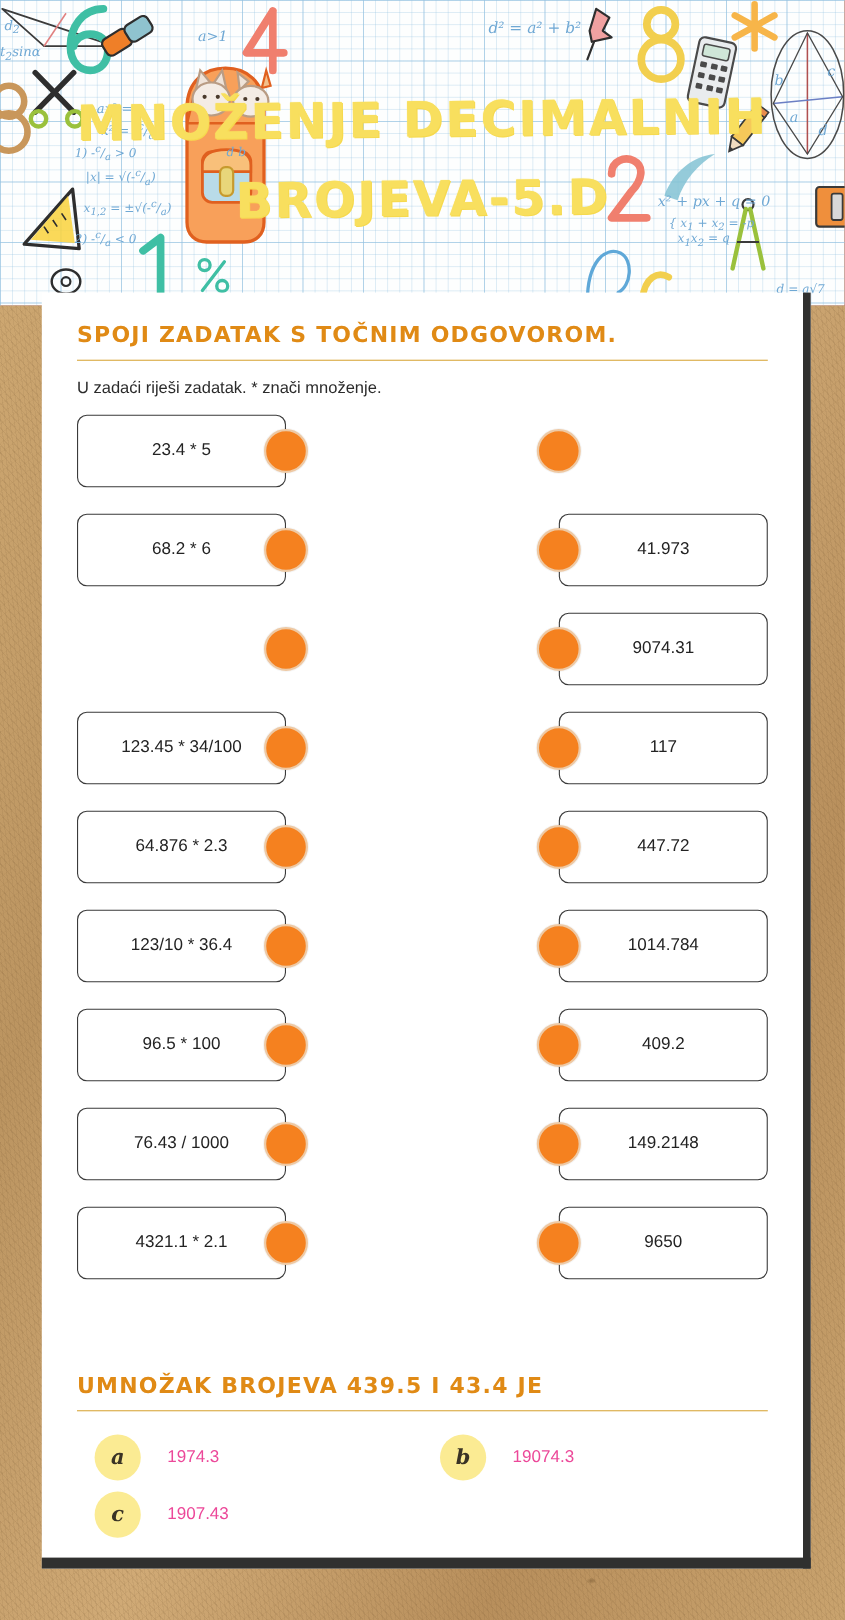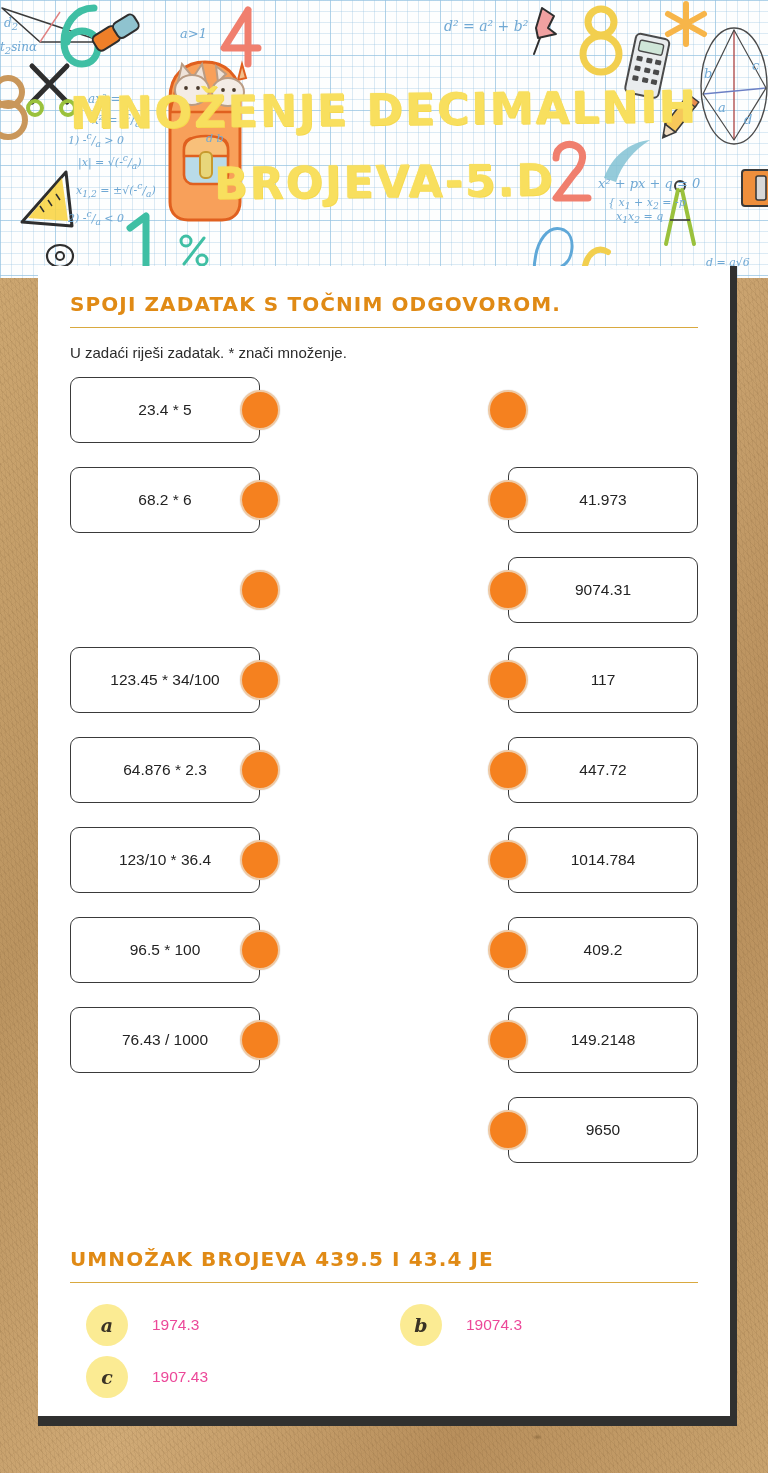--- a/index.html
+++ b/index.html
@@ -351,21 +351,21 @@
     <path d="M56 54 C58 34 70 28 80 34" fill="none" stroke="#f2cf4e" stroke-width="6" stroke-linecap="round"></path>
   </svg>
 
   <div class="doodle formula-text" style="left:4px;top:16px;font-size:12px;">d<sub>2</sub></div>
   <div class="doodle formula-text" style="left:0px;top:40px;font-size:12px;">t<sub>2</sub>sinα</div>
   <div class="doodle formula-text" style="left:180px;top:26px;font-size:13px;">a&gt;1</div>
   <div class="doodle formula-text" style="left:444px;top:18px;font-size:14px;">d² = a² + b²</div>
   <div class="doodle formula-text" style="left:598px;top:176px;font-size:13px;">x² + px + q = 0</div>
   <div class="doodle formula-text" style="left:608px;top:196px;font-size:11px;">{ x<sub>1</sub> + x<sub>2</sub> = -p</div>
   <div class="doodle formula-text" style="left:616px;top:210px;font-size:11px;">x<sub>1</sub>x<sub>2</sub> = q</div>
-  <div class="doodle formula-text" style="left:706px;top:256px;font-size:11px;">d = a√6</div>
+  <div class="doodle formula-text" style="left:706px;top:256px;font-size:11px;">d = a√7</div>
   <div class="doodle formula-text" style="left:88px;top:92px;font-size:12px;">ax² =</div>
   <div class="doodle formula-text" style="left:92px;top:110px;font-size:12px;">x² = -<sup>c</sup>/<sub>a</sub></div>
   <div class="doodle formula-text" style="left:68px;top:130px;font-size:11px;">1) -<sup>c</sup>/<sub>a</sub> &gt; 0</div>
   <div class="doodle formula-text" style="left:78px;top:152px;font-size:11px;">|x| = √(-<sup>c</sup>/<sub>a</sub>)</div>
   <div class="doodle formula-text" style="left:76px;top:180px;font-size:11px;">x<sub>1,2</sub> = ±√(-<sup>c</sup>/<sub>a</sub>)</div>
   <div class="doodle formula-text" style="left:68px;top:208px;font-size:11px;">2) -<sup>c</sup>/<sub>a</sub> &lt; 0</div>
   <div class="doodle formula-text" style="left:718px;top:100px;font-size:13px;">a</div>
   <div class="doodle formula-text" style="left:704px;top:66px;font-size:13px;">b</div>
   <div class="doodle formula-text" style="left:752px;top:58px;font-size:13px;">c</div>
   <div class="doodle formula-text" style="left:744px;top:112px;font-size:13px;">d</div>
@@ -412,20 +412,24 @@
           <div class="match-row">
             <div class="match-card">123/10 * 36.4</div>
             <div class="match-dot"></div>
           </div>
           <div class="match-row">
             <div class="match-card">96.5 * 100</div>
             <div class="match-dot"></div>
           </div>
           <div class="match-row">
             <div class="match-card">76.43 / 1000</div>
+            <div class="match-dot"></div>
+          </div>
+          <div class="match-row">
+            <div class="match-card">4321.1 * 2.1</div>
             <div class="match-dot"></div>
           </div>
 
         </div>
 
         <div class="match-col col-right">
 
           <div class="match-row">
             <div class="match-dot"></div>
           </div>

